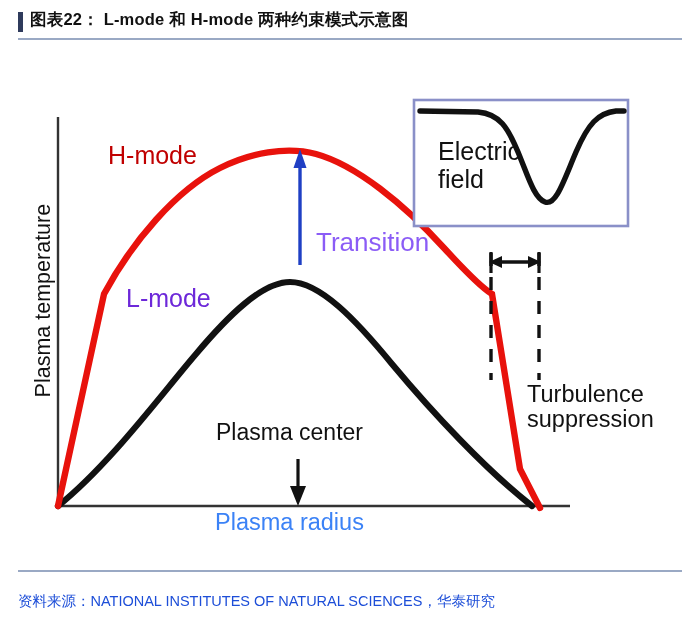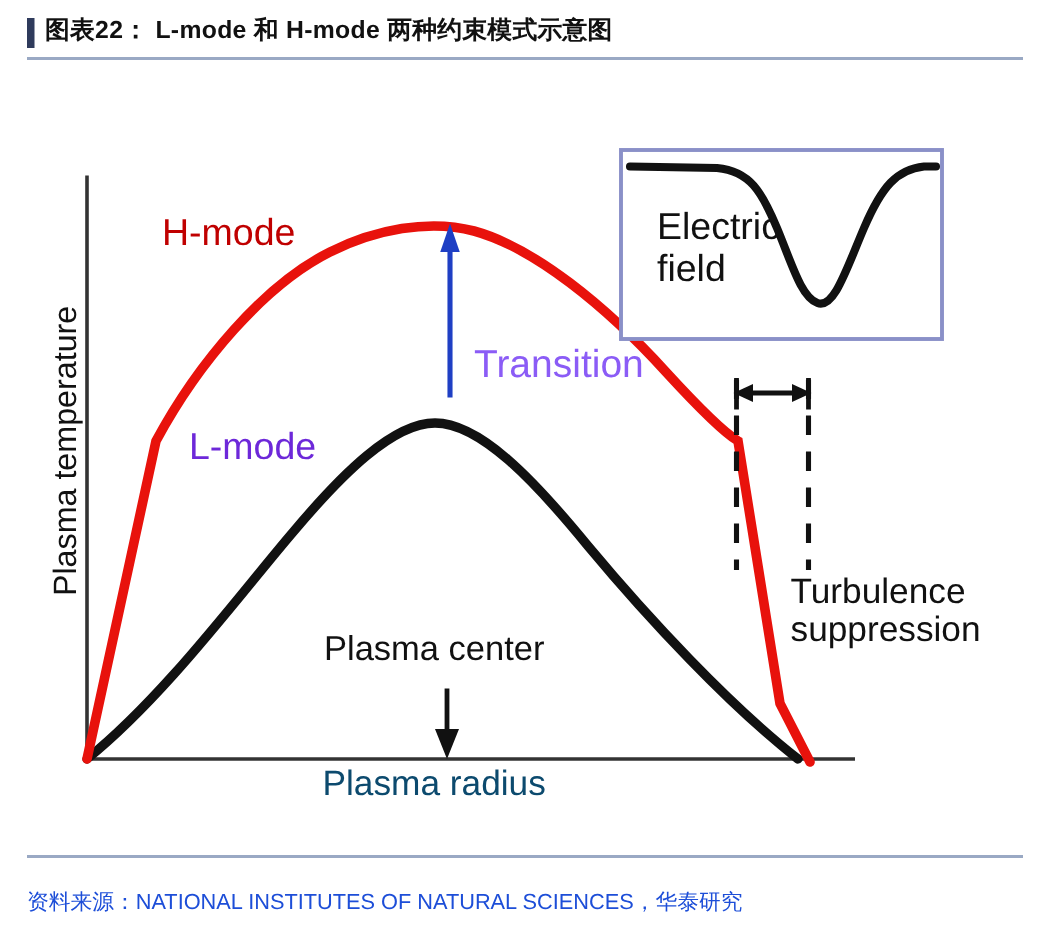--- a/index.html
+++ b/index.html
@@ -83,21 +83,21 @@
     color: #111111;
   }
   #label-turbulence {
     left: 527px; top: 336px;
     font-size: 23.5px;
     color: #111111;
   }
   #label-plasma-radius {
     left: 215px; top: 464px;
     font-size: 23.5px;
-    color: #0c4a6e;
+    color: #3b82f6;
   }
   #label-yaxis {
     left: -86px; top: 243px;
     width: 260px;
     text-align: center;
     font-size: 21.5px;
     color: #111111;
     transform: rotate(-90deg);
     transform-origin: center center;
   }

